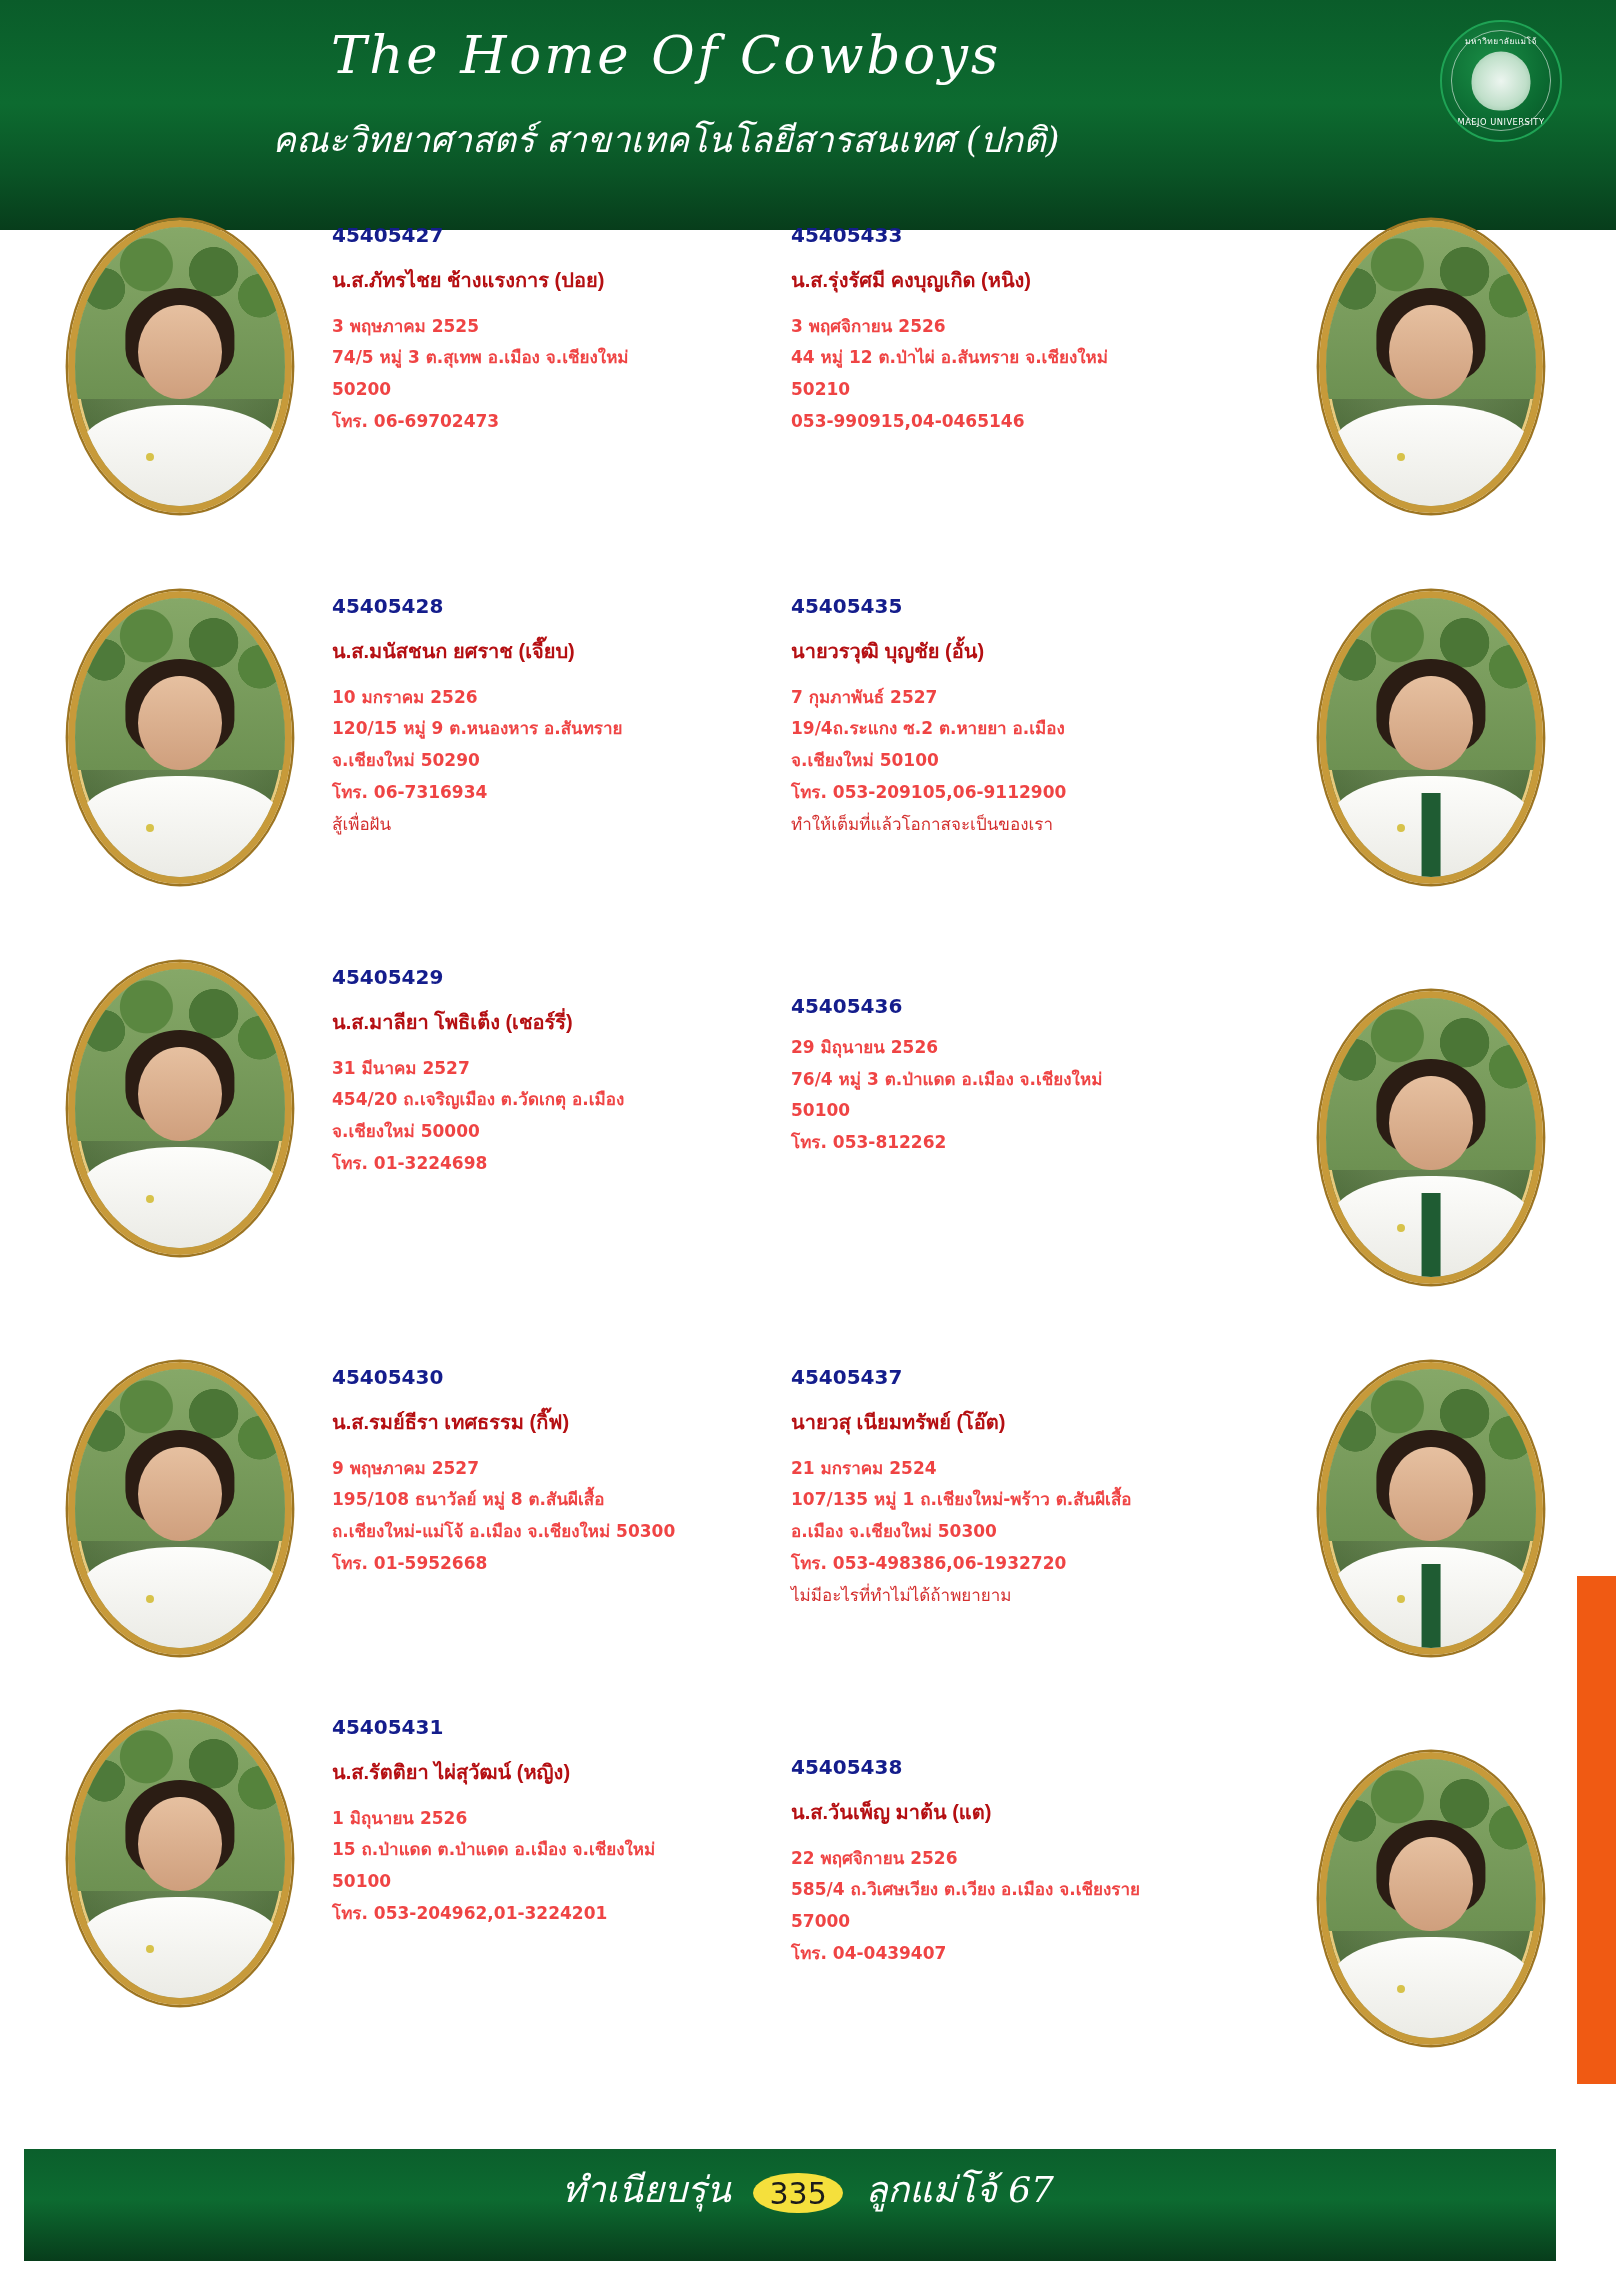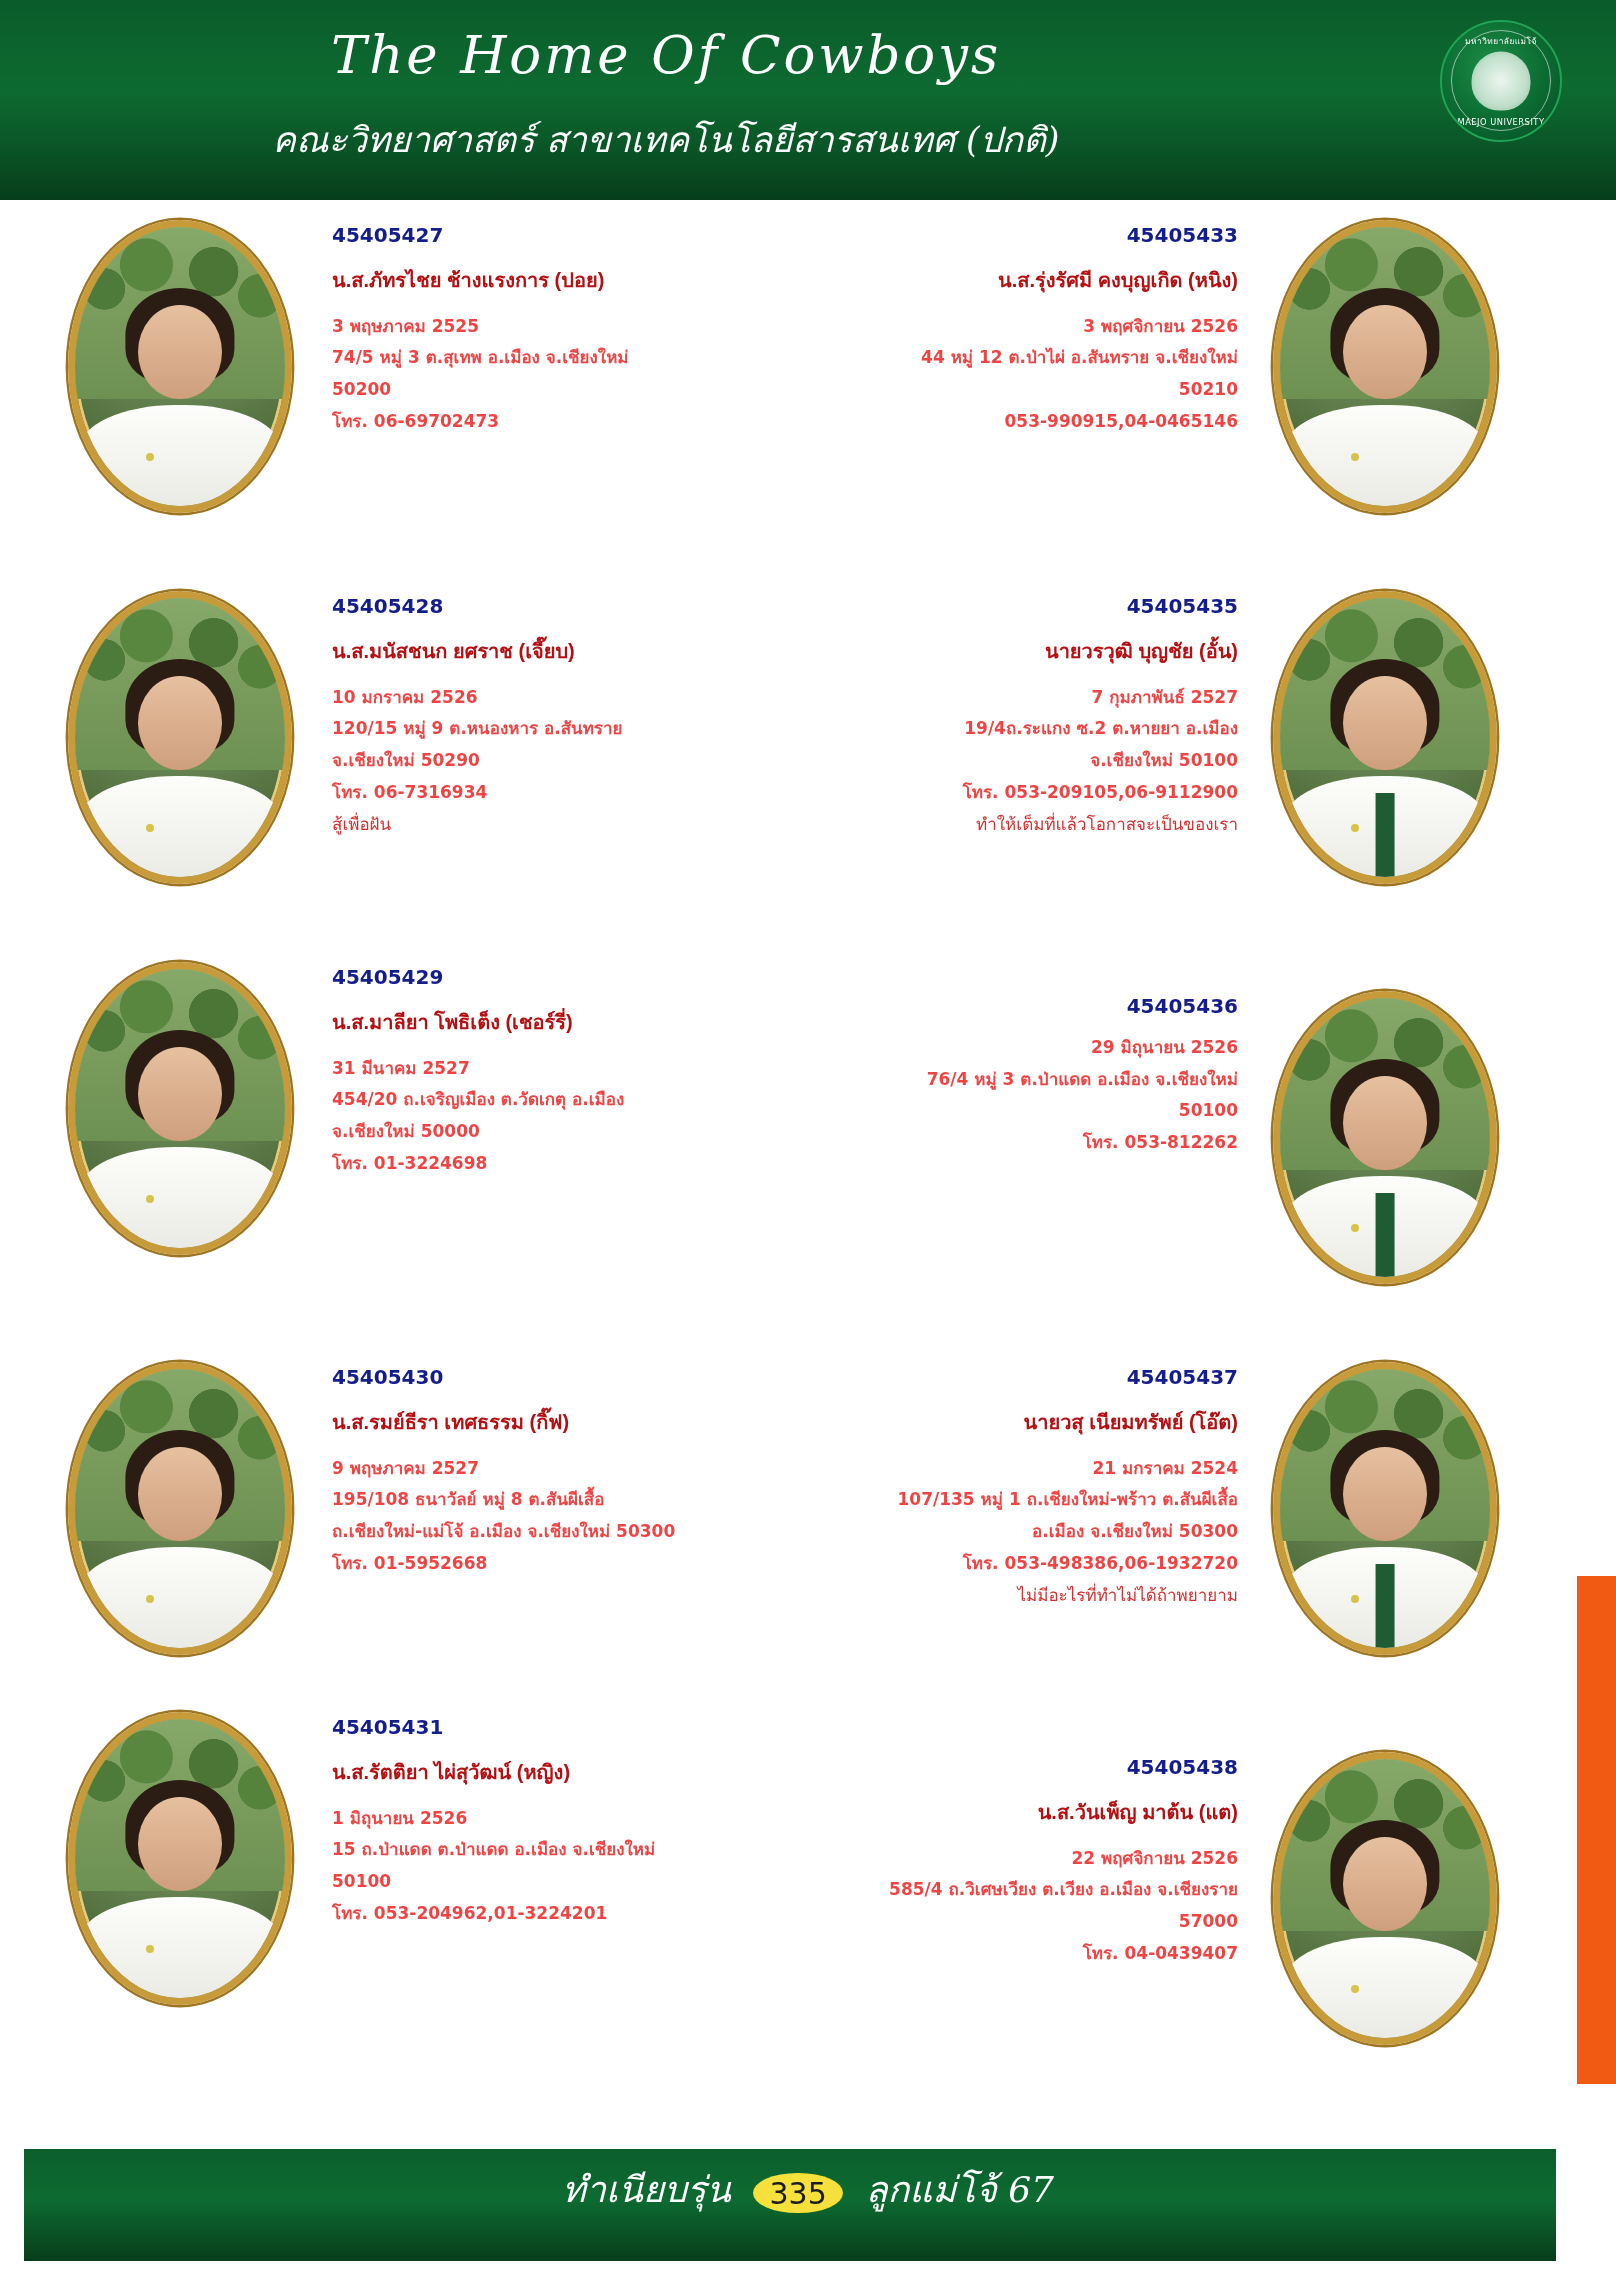--- a/index.html
+++ b/index.html
@@ -14,21 +14,21 @@
     font-family: "DejaVu Sans", "Liberation Sans", sans-serif;
     position: relative;
     overflow: hidden;
   }
 
   
   .header {
     position: absolute;
     left: 0; top: 0;
     width: 1616px;
-    height: 200px;
+    height: 230px;
     background: linear-gradient(to bottom, #0a5c2a 0%, #0d6b30 45%, #0a5426 75%, #073d1b 100%);
   }
   .header-title {
     position: absolute;
     left: 0; top: 24.4px;
     width: 1332px;
     text-align: center;
     color: #ffffff;
     font-family: "DejaVu Serif", "Liberation Serif", serif;
     font-size: 53px;
@@ -90,21 +90,21 @@
     width: 1616px;
     height: 1894px;
   }
 
   .entry {
     position: absolute;
     width: 752px;
     height: 371px;
   }
   .entry.col-left  { left: 68px; }
-  .entry.col-right { left: 745px; text-align: right; }
+  .entry.col-right { left: 791px; }
 
   .entry .photo {
     position: absolute;
     top: 19.5px;
     width: 224px;
     height: 293px;
     border-radius: 50% / 50%;
     background:
       radial-gradient(ellipse at 50% 32%, rgba(255,255,255,0.12), rgba(0,0,0,0.10)),
       linear-gradient(to bottom, #6e8f52 0%, #7da05c 30%, #5d7f46 55%, #43632f 100%);

